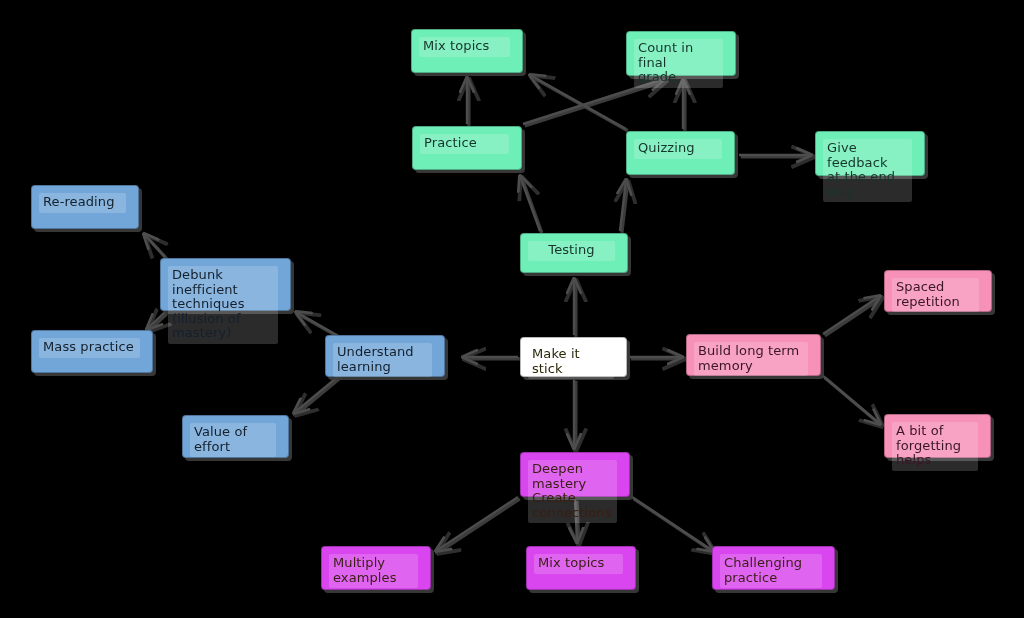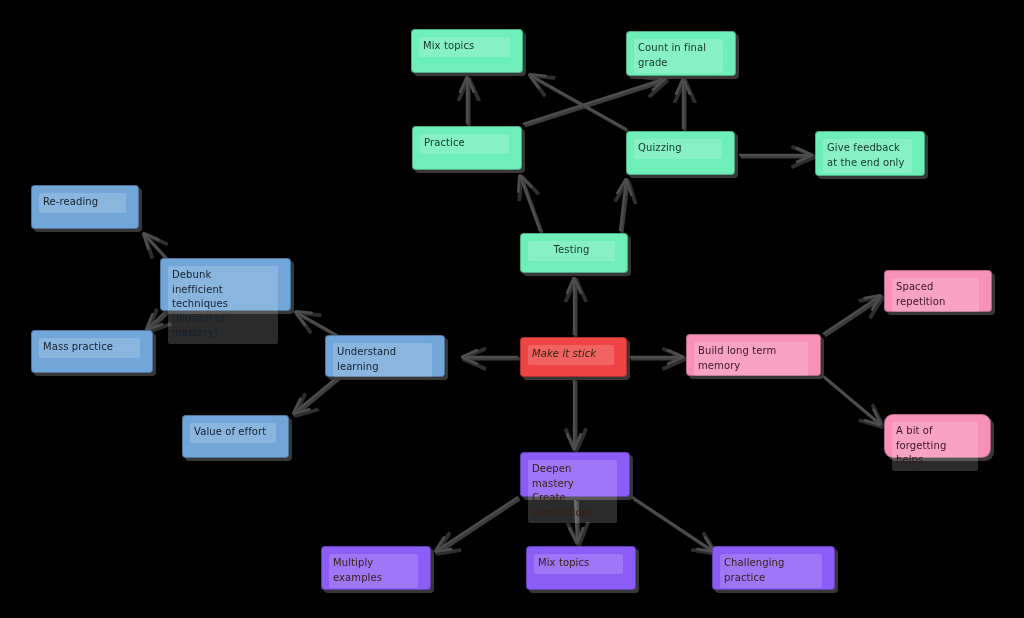--- a/index.html
+++ b/index.html
@@ -44,31 +44,31 @@
     position: absolute;
     left: 7px;
     top: 7px;
     right: 12px;
     border-radius: 2px;
     background: rgba(255,255,255,0.17);
     padding: 2px 4px 3px 4px;
     box-sizing: border-box;
   }
   .node-label {
-    font-size: 10px;
+    font-size: 13px;
     line-height: 14.5px;
     color: #1b1b1b;
     white-space: pre-line;
     letter-spacing: 0.1px;
   }
   .node.c-green  { background: #6FEFB8; }
   .node.c-blue   { background: #72A6D9; }
-  .node.c-yellow { background: #ef4444; font-style: italic; }
+  .node.c-yellow { background: #ffffff; }
   .node.c-pink   { background: #F791B8; }
-  .node.c-salmon { background: #8b5cf6; }
+  .node.c-salmon { background: #d946ef; }
   .node.c-green  .node-label  { color: #16352a; }
   .node.c-blue   .node-label  { color: #15202d; }
   .node.c-yellow .node-label  { color: #2b2808; }
   .node.c-pink   .node-label  { color: #3a1624; }
   .node.c-salmon .node-label  { color: #3a1d13; }
 </style>
 </head>
 <body>
 
 <div id="canvas" style="background: rgb(0, 0, 0);">
@@ -195,21 +195,21 @@
       <div class="node c-pink" style="left: 686px; top: 334px; width: 135px; height: 42px;">
         <div class="node-inner">
           <div class="node-label">Build long term memory</div>
         </div>
       </div>
       <div class="node c-blue" style="left: 182px; top: 415px; width: 107px; height: 43px;">
         <div class="node-inner">
           <div class="node-label">Value of effort</div>
         </div>
       </div>
-      <div class="node c-pink" style="left: 884px; top: 414px; width: 107px; height: 44px; border-radius: 9px;">
+      <div class="node c-pink" style="left: 884px; top: 414px; width: 107px; height: 44px;">
         <div class="node-inner">
           <div class="node-label">A bit of forgetting
 helps</div>
         </div>
       </div>
       <div class="node c-salmon" style="left: 520px; top: 452px; width: 110px; height: 45px;">
         <div class="node-inner">
           <div class="node-label">Deepen mastery
 Create connections</div>
         </div>

